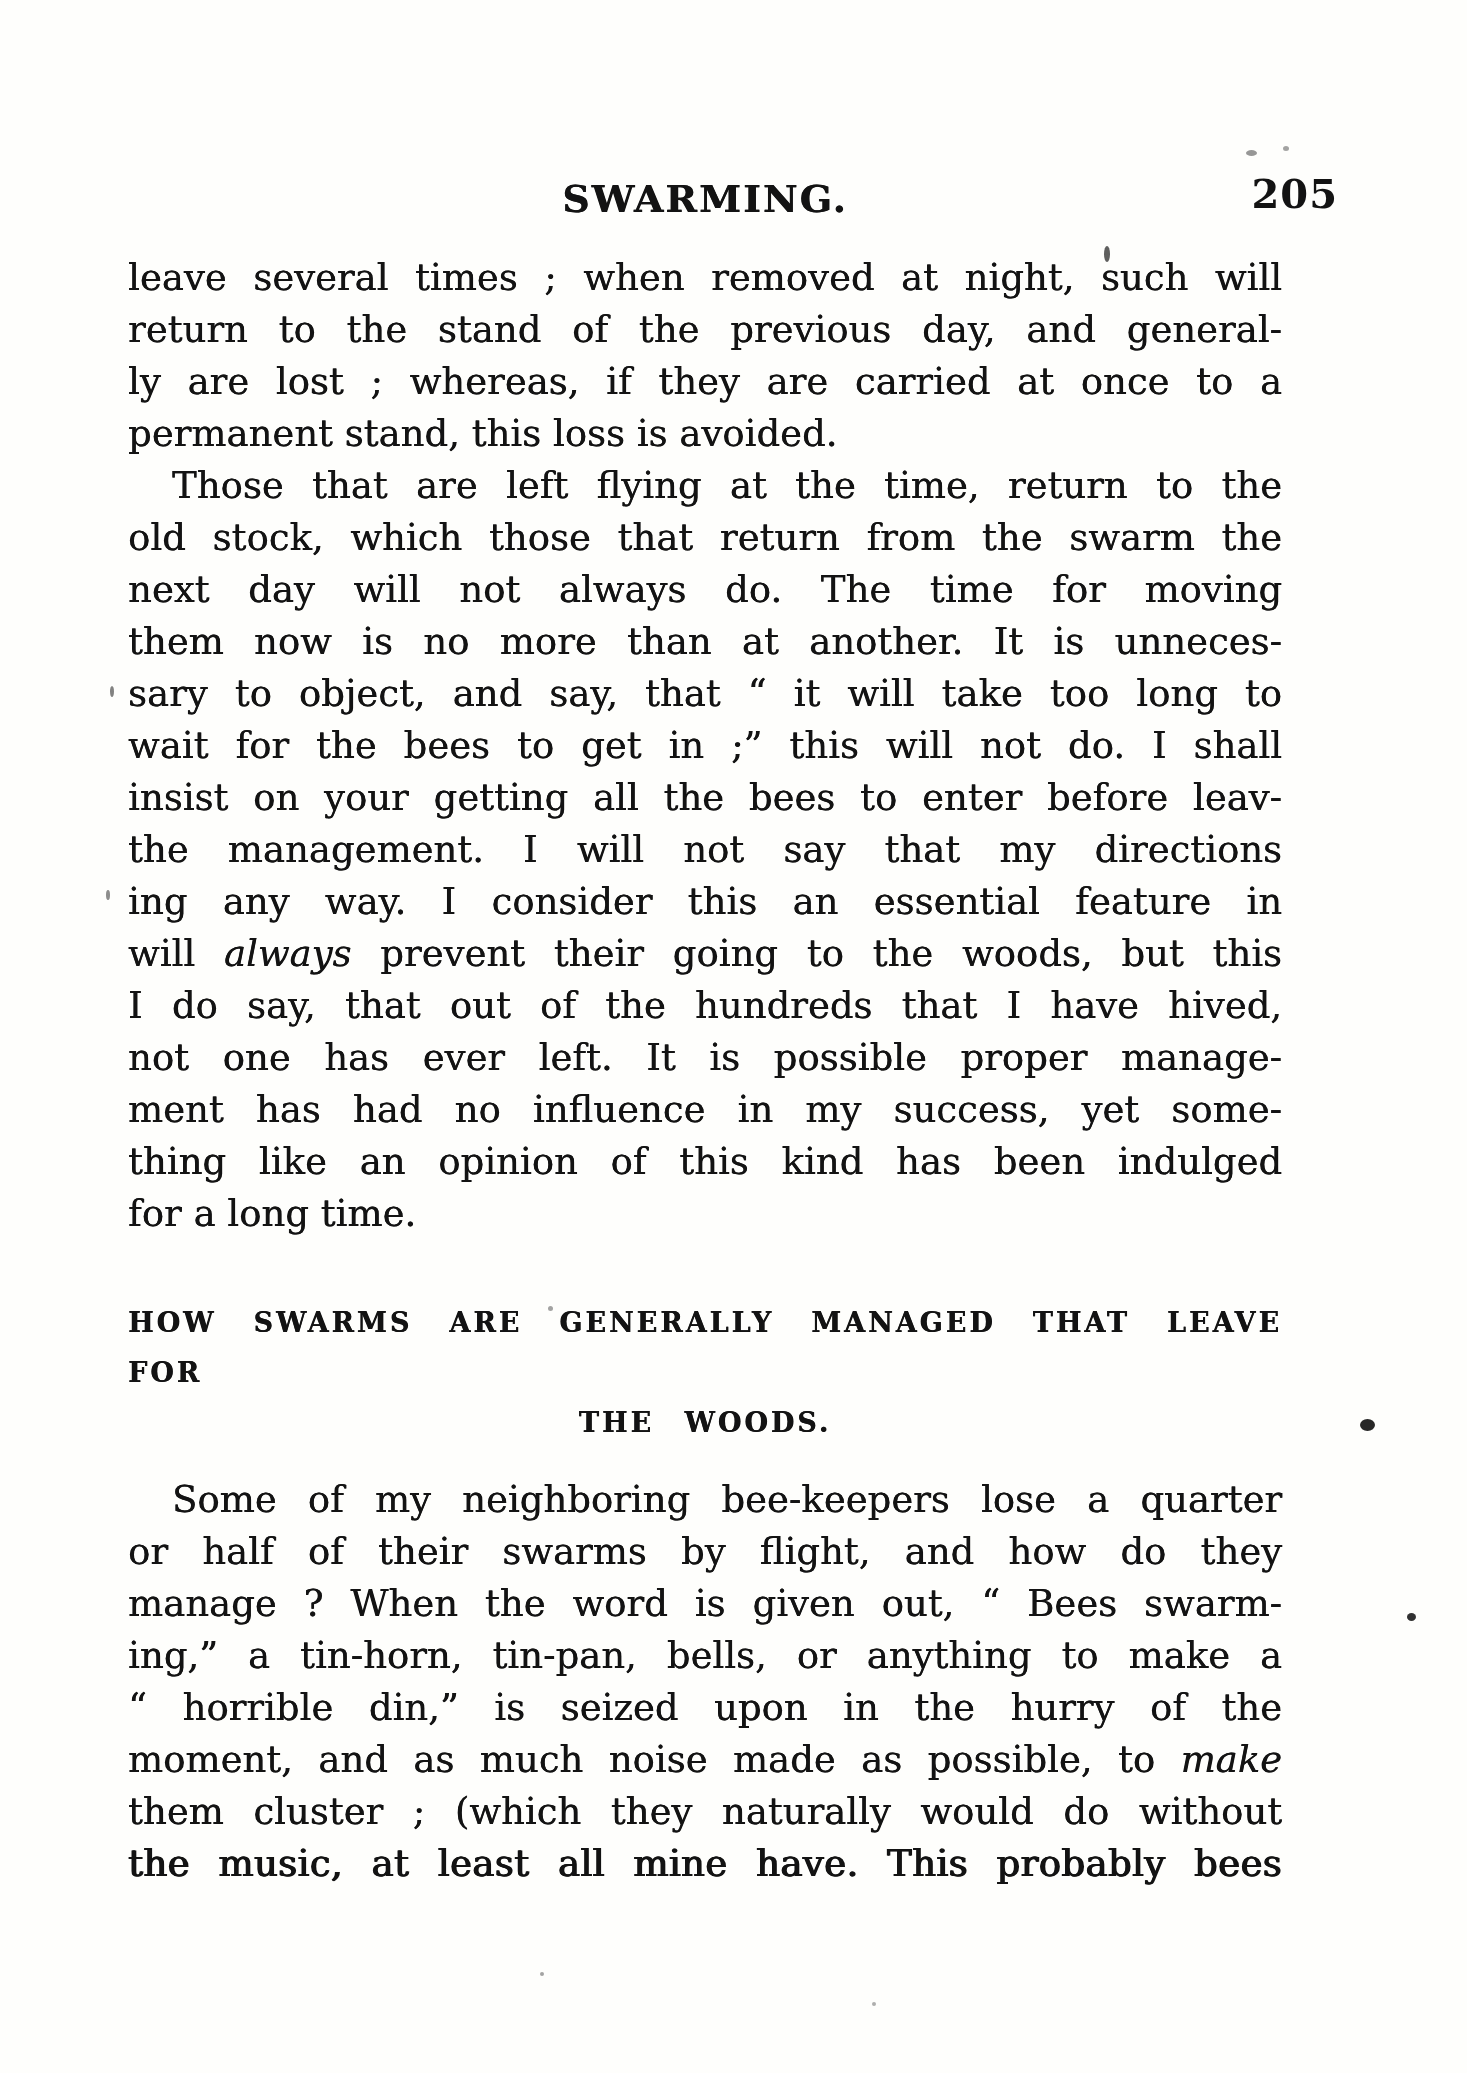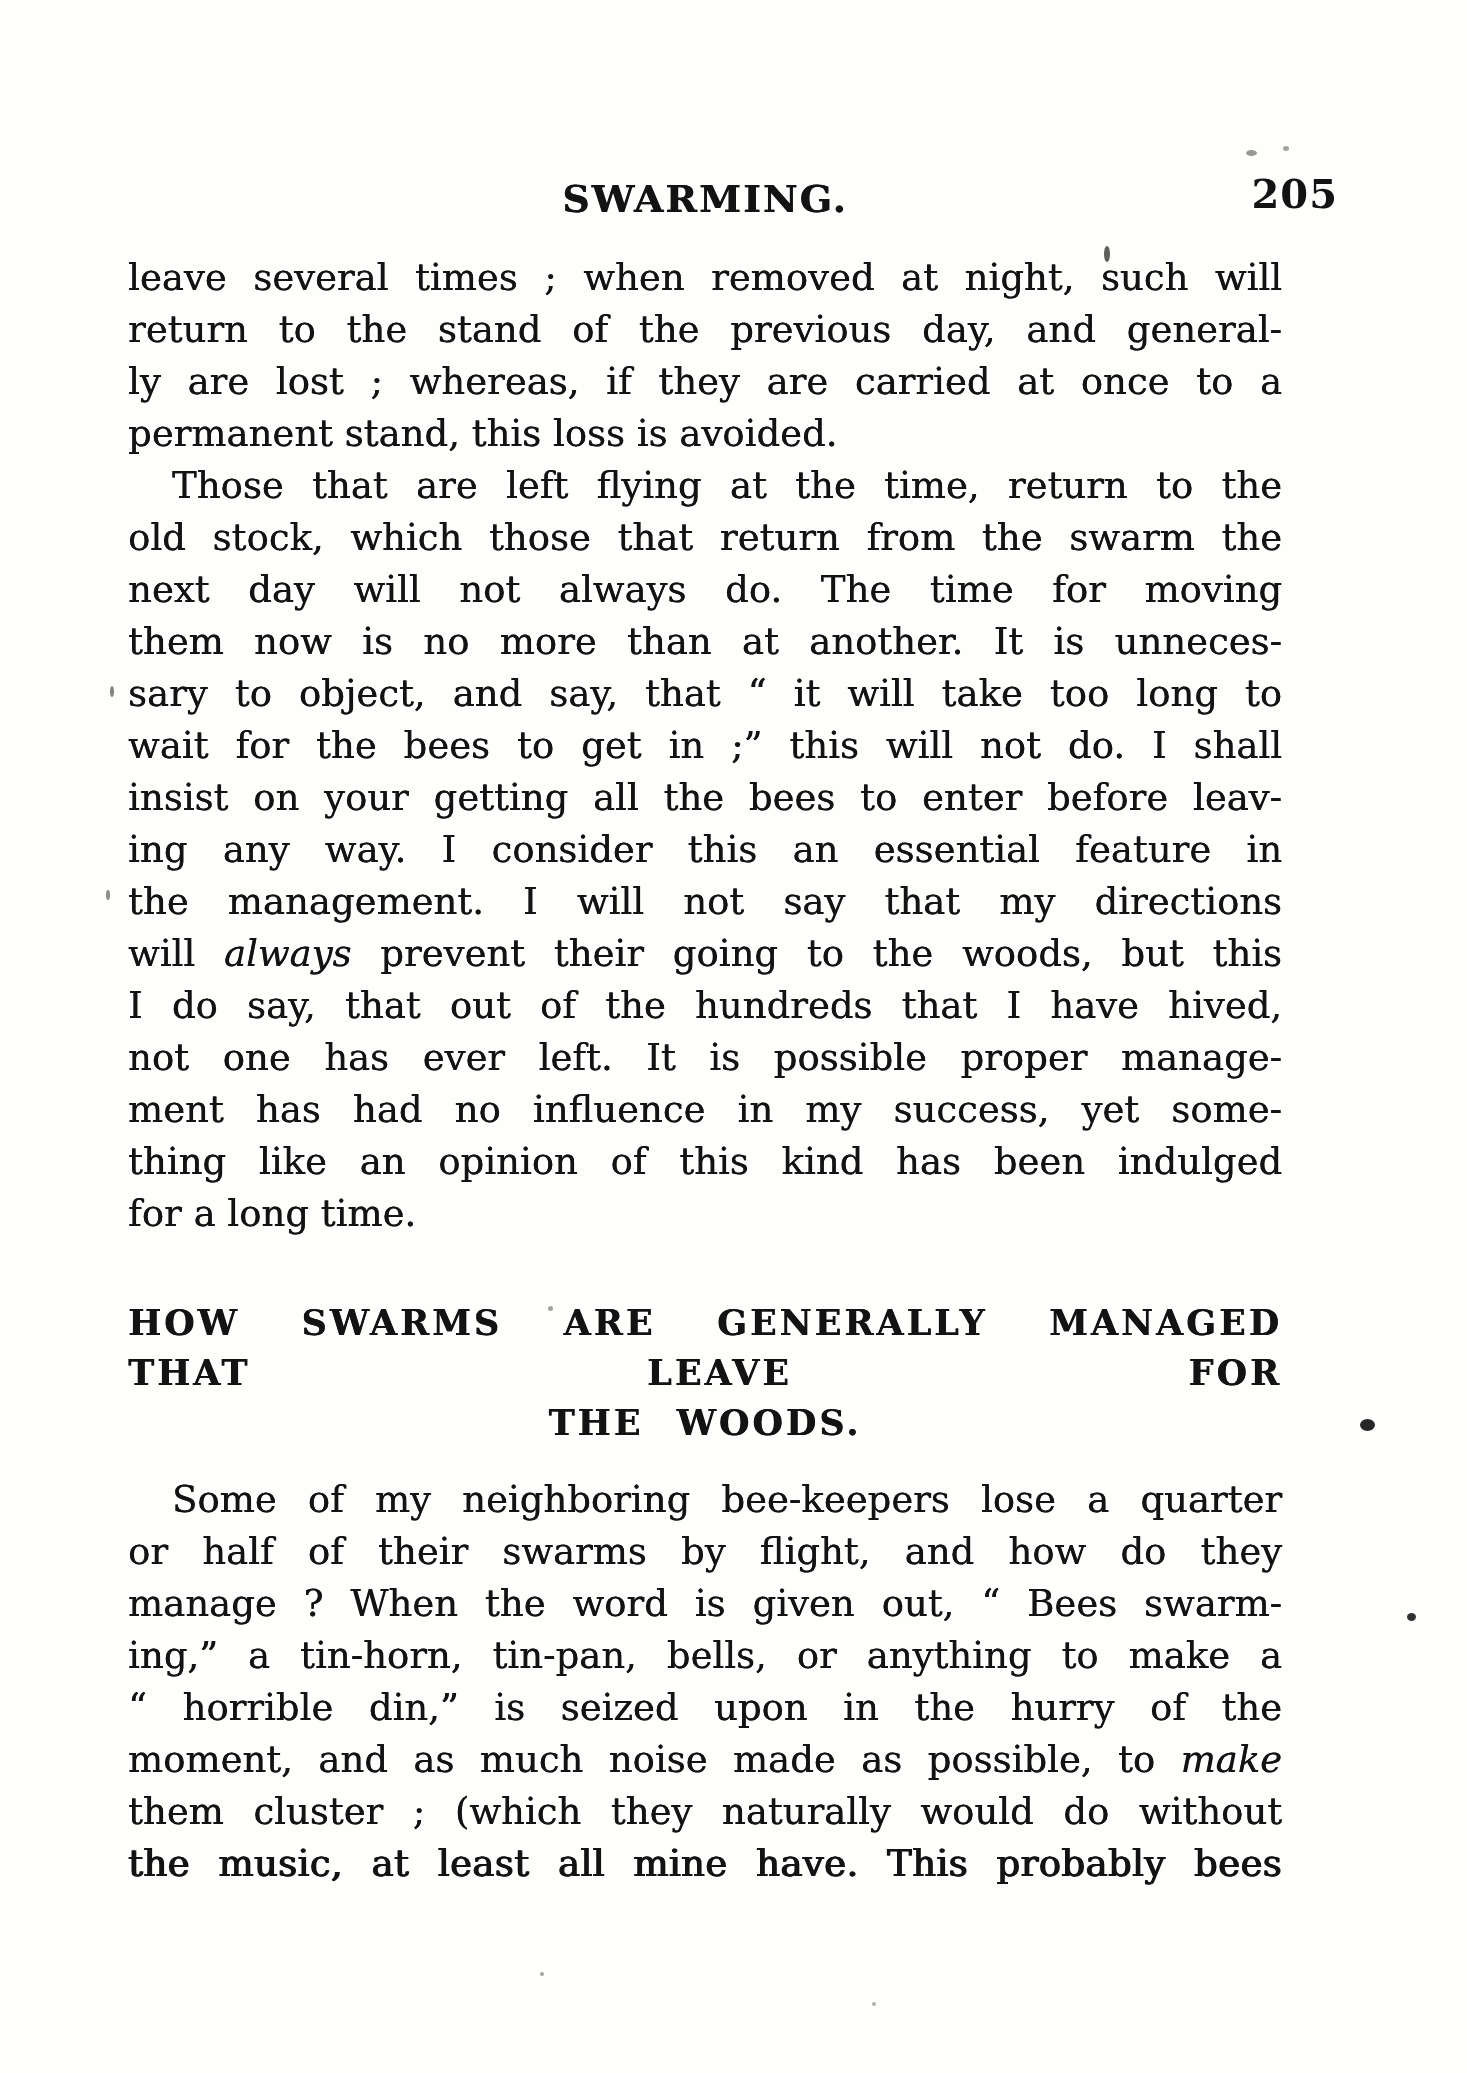--- a/index.html
+++ b/index.html
@@ -34,21 +34,21 @@
     -moz-text-align-last:justify;
     text-align-last:justify;
     min-height:52px;
   }
   .line.flush{text-align-last:left;}
   .line.indent{text-indent:44px;}
   .line.heavy{text-shadow:0.9px 0 0 currentColor,-0.4px 0 0 currentColor;letter-spacing:0.4px;}
   .line i{font-style:italic;}
   .section-heading{
     margin-top:58px;margin-bottom:26px;
-    font-weight:bold;font-size:35px;line-height:50px;
+    font-weight:bold;font-size:27px;line-height:50px;
     letter-spacing:3px;word-spacing:14px;
     text-shadow:0.4px 0 0 currentColor;
   }
   .heading-line{text-align:justify;text-align-last:justify;}
   .heading-line.center{text-align:center;text-align-last:center;word-spacing:18px;}
   .speck{
     position:absolute;background:#1b1b1b;border-radius:50%;
   }
 </style>
 </head>
@@ -66,22 +66,22 @@
       <div class="line">return to the stand of the previous day, and general-</div>
       <div class="line">ly are lost ; whereas, if they are carried at once to a</div>
       <div class="line flush">permanent stand, this loss is avoided.</div>
       <div class="line indent">Those that are left flying at the time, return to the</div>
       <div class="line">old stock, which those that return from the swarm the</div>
       <div class="line">next day will not always do. The time for moving</div>
       <div class="line">them now is no more than at another. It is unneces-</div>
       <div class="line">sary to object, and say, that “ it will take too long to</div>
       <div class="line">wait for the bees to get in ;” this will not do. I shall</div>
       <div class="line">insist on your getting all the bees to enter before leav-</div>
+      <div class="line">the management. I will not say that my directions</div>
       <div class="line">ing any way. I consider this an essential feature in</div>
-      <div class="line">the management. I will not say that my directions</div>
       <div class="line">will <i>always</i> prevent their going to the woods, but this</div>
       <div class="line">I do say, that out of the hundreds that I have hived,</div>
       <div class="line">not one has ever left. It is possible proper manage-</div>
       <div class="line">ment has had no influence in my success, yet some-</div>
       <div class="line">thing like an opinion of this kind has been indulged</div>
       <div class="line flush">for a long time.</div>
       <div class="section-heading">
         <div class="heading-line">HOW SWARMS ARE GENERALLY MANAGED THAT LEAVE FOR</div>
         <div class="heading-line center">THE WOODS.</div>
       </div>

